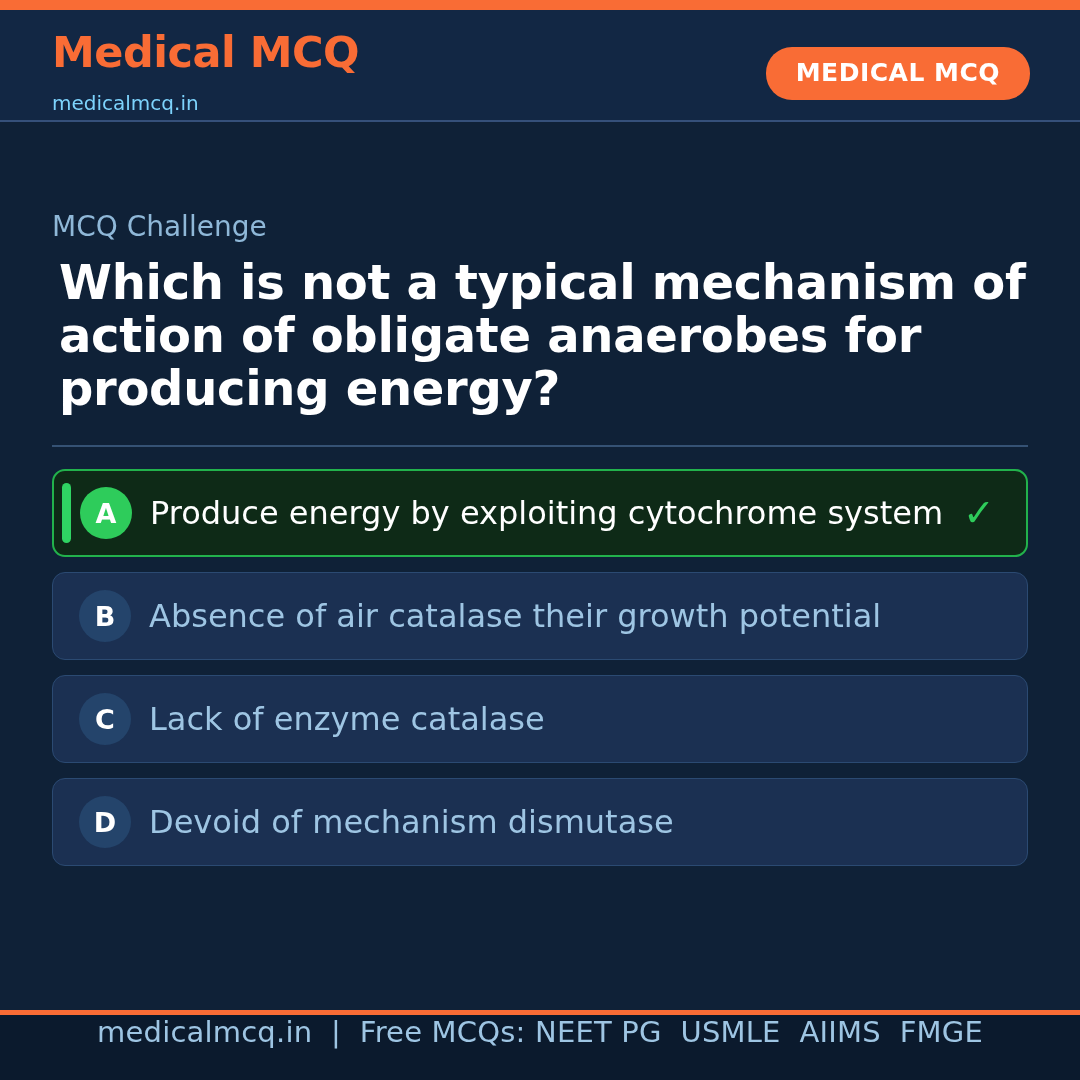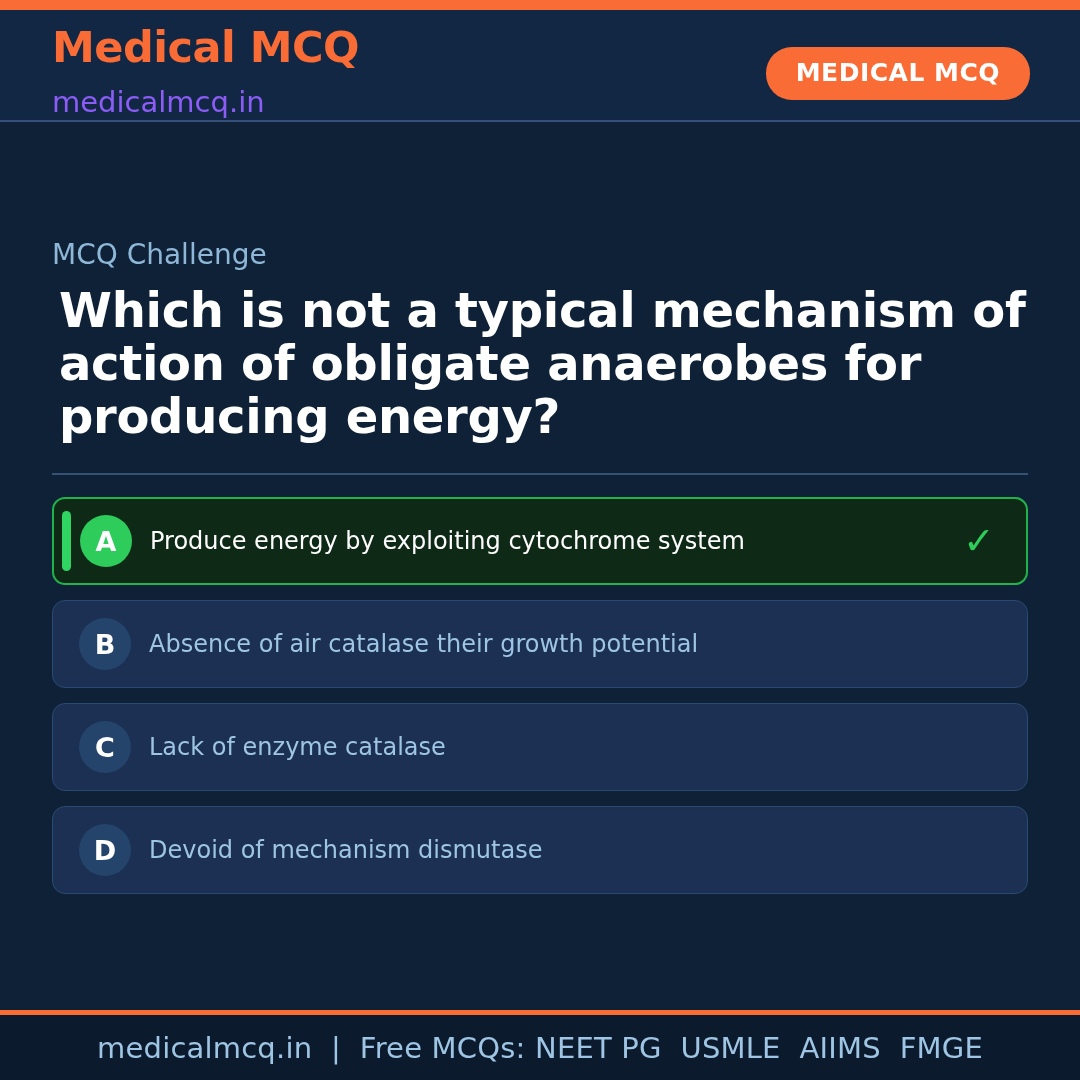--- a/index.html
+++ b/index.html
@@ -47,39 +47,39 @@
     justify-content: center;
   }
   .brand-title {
     color: #f96c35;
     font-size: 43px;
     font-weight: bold;
     line-height: 1.05;
     letter-spacing: -0.5px;
   }
   .brand-sub {
-    color: #8b5cf6;
-    font-size: 29px;
+    color: #7dd3fc;
+    font-size: 20px;
     line-height: 1.3;
     margin-top: 14px;
   }
   .brand-badge {
     background: #f96c35;
     color: #ffffff;
     font-size: 25px;
     font-weight: bold;
     letter-spacing: 0.5px;
     border-radius: 26px;
     padding: 11px 30px 13px 30px;
   }
 
   
   .main {
     flex: 1 1 auto;
-    padding: 116px 52px 0 52px;
+    padding: 88px 52px 0 52px;
     box-sizing: border-box;
     position: relative;
   }
   .eyebrow {
     color: #8fb8d8;
     font-size: 28px;
     line-height: 1.2;
     margin-bottom: 12px;
   }
   .question {
@@ -128,21 +128,21 @@
     font-size: 27px;
     font-weight: bold;
     display: flex;
     align-items: center;
     justify-content: center;
     margin-right: 18px;
   }
   .option .otext {
     flex: 1 1 auto;
     color: #9ec5e3;
-    font-size: 24px;
+    font-size: 32px;
     line-height: 1.07;
     padding-right: 12px;
   }
   .option .check {
     flex: 0 0 auto;
     width: 46px;
     color: transparent;
     font-size: 38px;
     text-align: center;
     line-height: 1;
@@ -174,21 +174,21 @@
     color: #2ecc5b;
   }
 
   
   .footer {
     flex: 0 0 auto;
     height: 70px;
     background: #0b1a2d;
     border-top: 5px solid #f96c35;
     display: flex;
-    align-items: center;
+    align-items: flex-start;
     justify-content: center;
     box-sizing: border-box;
   }
   .footer-text {
     color: #9ec5e3;
     font-size: 29px;
     letter-spacing: 0.2px;
     white-space: pre;
   }
 </style>

